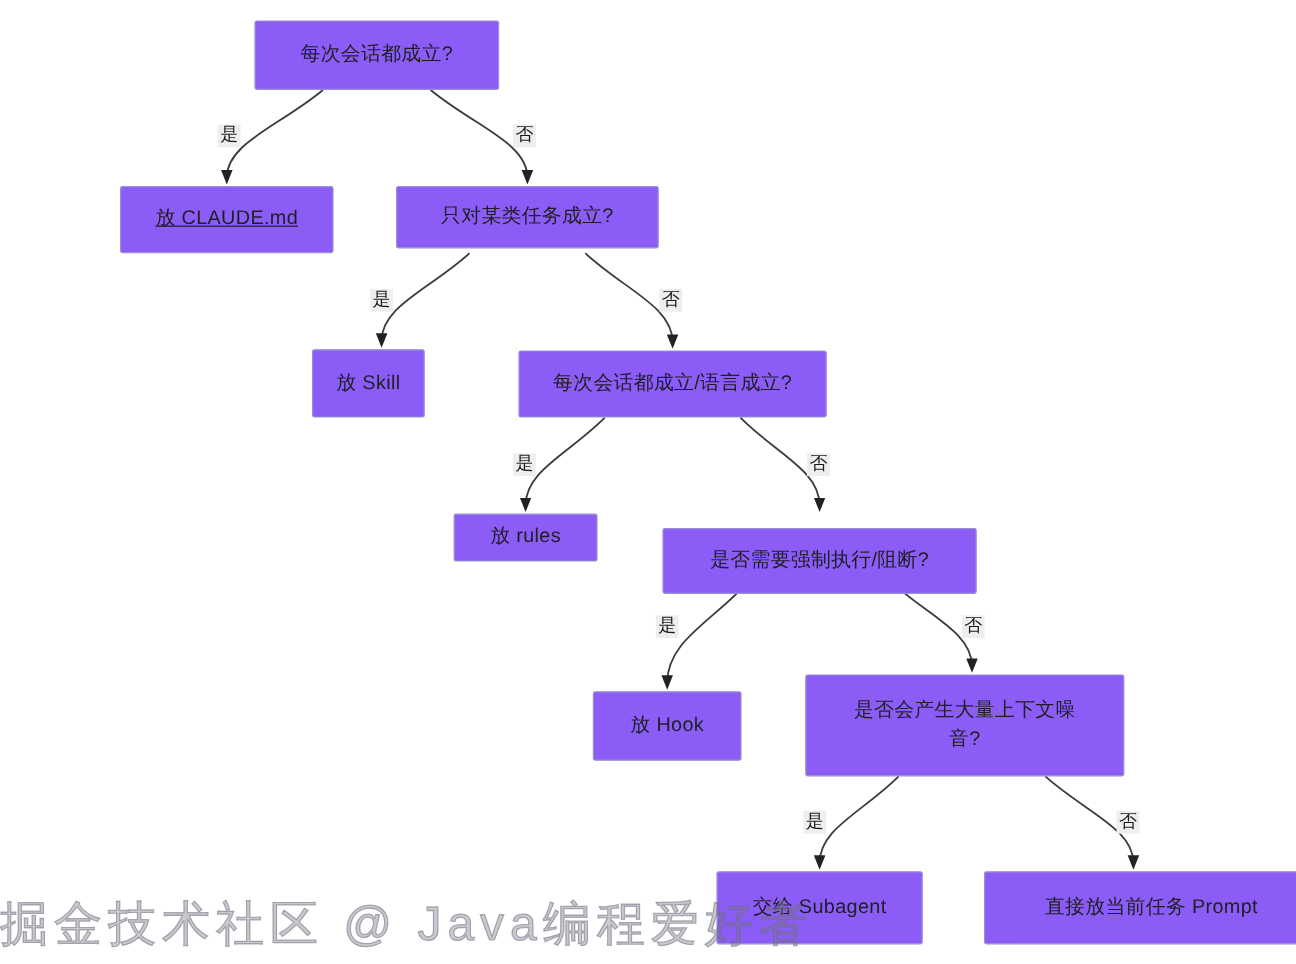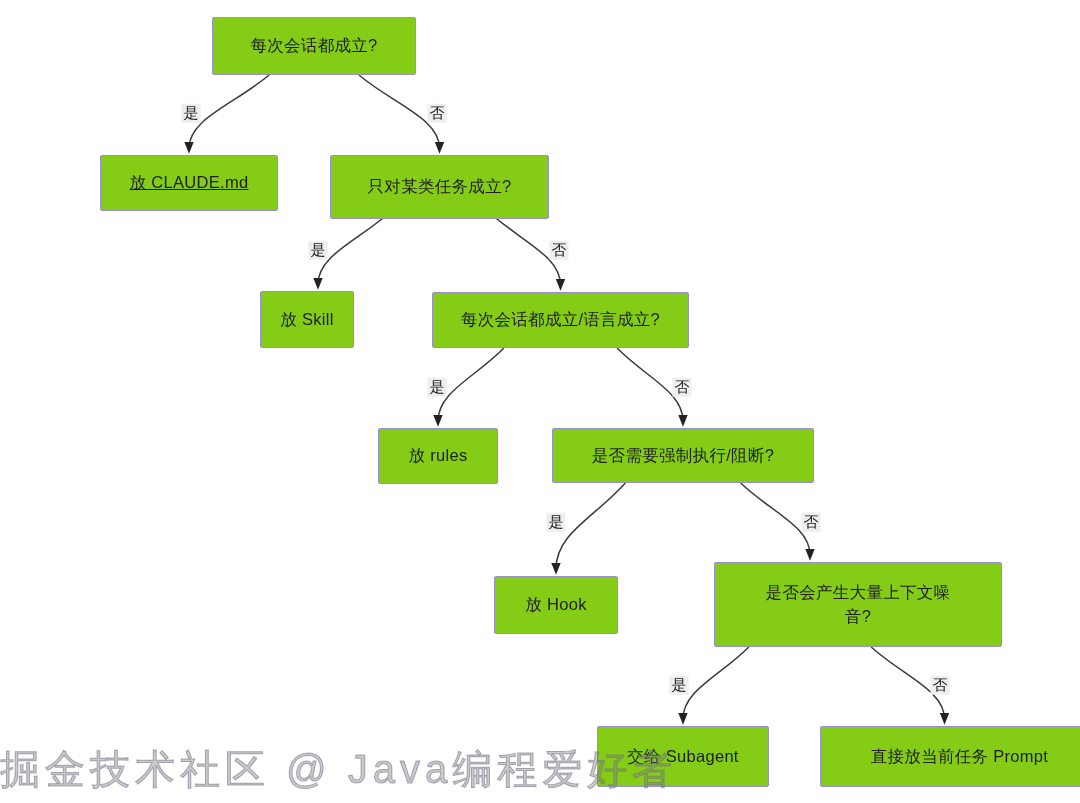--- a/index.html
+++ b/index.html
@@ -24,21 +24,21 @@
     position: absolute;
     left: 0;
     top: 0;
     width: 1080px;
     height: 803px;
     pointer-events: none;
   }
   .node {
     position: absolute;
     box-sizing: border-box;
-    background: #84cc16;
+    background: #8b5cf6;
     border: 1.3px solid #9a8fd4;
     border-radius: 2px;
     display: flex;
     align-items: center;
     justify-content: center;
     text-align: center;
     color: #1f1f23;
     font-size: 16.5px;
     line-height: 1.45;
     letter-spacing: 0.3px;
@@ -99,39 +99,39 @@
       </g>
   </svg>
 
   <div id="nodes-layer">
       <div class="node" style="left: 212px; top: 17px; width: 204px; height: 58px;">
         <span class="node-label">每次会话都成立?</span>
       </div>
       <div class="node" style="left: 100px; top: 155px; width: 178px; height: 56px; text-decoration: underline;">
         <span class="node-label">放 CLAUDE.md</span>
       </div>
-      <div class="node" style="left: 330px; top: 155px; width: 219px; height: 64px;">
+      <div class="node" style="left: 330px; top: 155px; width: 219px; height: 52px;">
         <span class="node-label">只对某类任务成立?</span>
       </div>
       <div class="node" style="left: 260px; top: 291px; width: 94px; height: 57px;">
         <span class="node-label">放 Skill</span>
       </div>
       <div class="node" style="left: 432px; top: 292px; width: 257px; height: 56px;">
         <span class="node-label">每次会话都成立/语言成立?</span>
       </div>
-      <div class="node" style="left: 378px; top: 428px; width: 120px; height: 56px;">
+      <div class="node" style="left: 378px; top: 428px; width: 120px; height: 40px;">
         <span class="node-label">放 rules</span>
       </div>
-      <div class="node" style="left: 552px; top: 428px; width: 262px; height: 55px;">
+      <div class="node" style="left: 552px; top: 440px; width: 262px; height: 55px;">
         <span class="node-label">是否需要强制执行/阻断?</span>
       </div>
       <div class="node" style="left: 494px; top: 576px; width: 124px; height: 58px; text-align: right;">
         <span class="node-label">放 Hook</span>
       </div>
-      <div class="node" style="left: 671px; top: 562px; width: 288px; height: 85px; margin-left: 43px;">
+      <div class="node" style="left: 671px; top: 562px; width: 266px; height: 85px;">
         <span class="node-label">是否会产生大量上下文噪
 音?</span>
       </div>
       <div class="node" style="left: 597px; top: 726px; width: 172px; height: 61px;">
         <span class="node-label">交给 Subagent</span>
       </div>
       <div class="node" style="left: 820px; top: 726px; width: 275px; height: 61px; padding-left: 12px;">
         <span class="node-label">直接放当前任务 Prompt</span>
       </div>
     </div>

